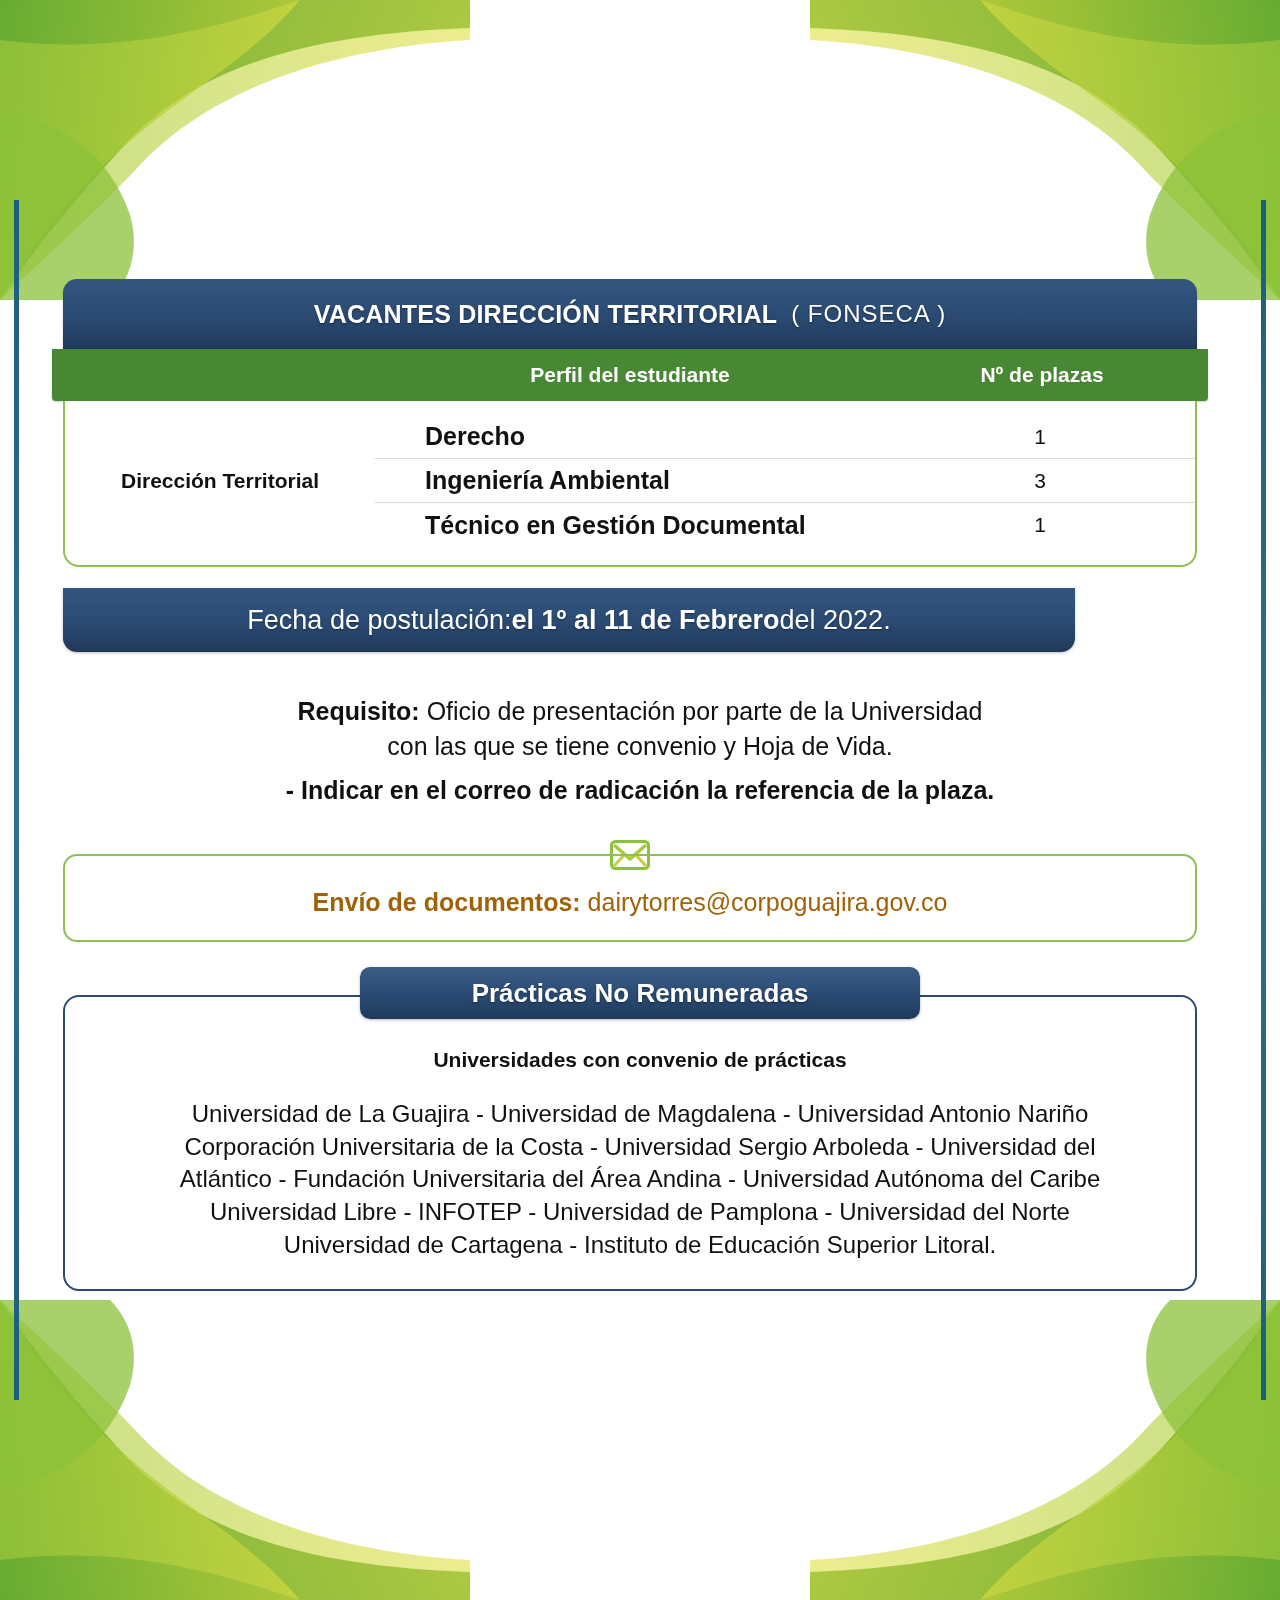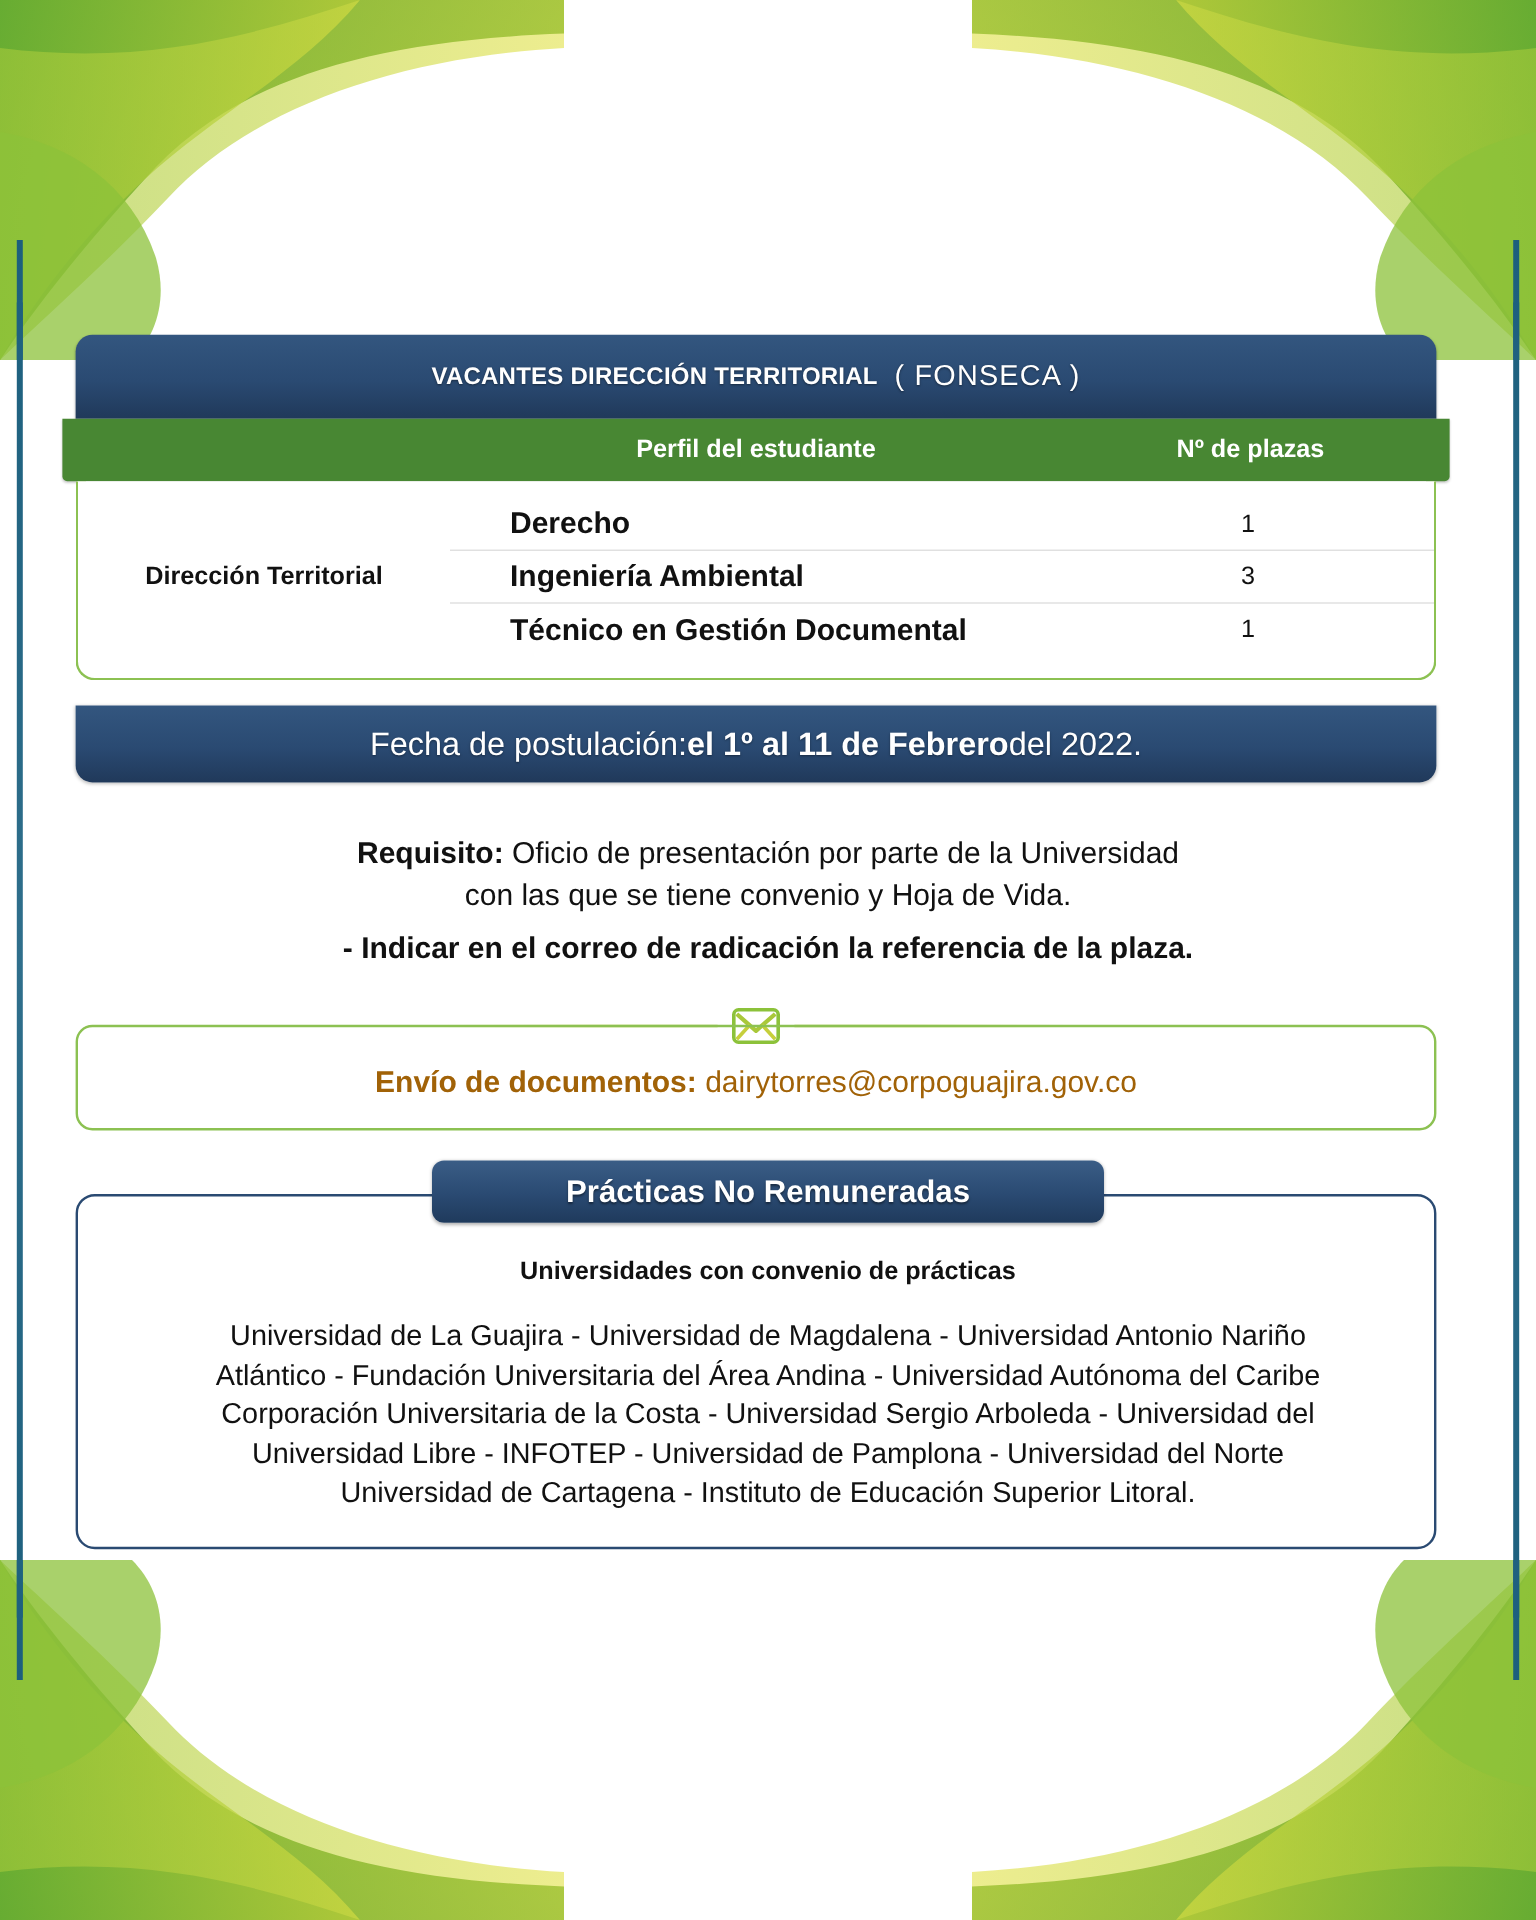--- a/index.html
+++ b/index.html
@@ -54,21 +54,21 @@
     border-radius: 14px 14px 0 0;
     height: 70px;
     display: flex;
     align-items: center;
     justify-content: center;
     color: #ffffff;
     letter-spacing: .2px;
     box-shadow: 0 1px 2px rgba(0,0,0,.25);
   }
   .table-title .t-main {
-    font-size: 20px;
+    font-size: 25px;
     font-weight: bold;
     text-shadow: 0 1px 2px rgba(0,0,0,.45);
   }
   .table-title .t-sub {
     font-size: 24px;
     font-weight: normal;
     margin-left: 14px;
     text-shadow: 0 1px 2px rgba(0,0,0,.45);
     letter-spacing: 1px;
   }
@@ -132,21 +132,21 @@
     text-align: center;
     font-size: 21px;
     color: #111111;
   }
 
   
   .date-banner {
     position: absolute;
     left: 63px;
     top: 588px;
-    width: 1134px;
+    width: 1012px;
     height: 64px;
     background: linear-gradient(180deg, #33567f 0%, #2a4a72 55%, #20395a 100%);
     border-radius: 0 0 14px 14px;
     display: flex;
     align-items: center;
     justify-content: center;
     color: #ffffff;
     font-size: 27px;
     text-shadow: 0 1px 2px rgba(0,0,0,.4);
     box-shadow: 0 1px 3px rgba(0,0,0,.25);
@@ -375,19 +375,19 @@
       <span class="lbl">Envío de documentos:</span><span> dairytorres@corpoguajira.gov.co</span>
     </div>
   </div>
 
   <div class="practicas-box"></div>
   <div class="practicas-badge">Prácticas No Remuneradas</div>
   <div class="uni-title">Universidades con convenio de prácticas</div>
 
   <div class="uni-list">
     <span>Universidad de La Guajira - Universidad de Magdalena - Universidad Antonio Nariño</span>
+    <span>Corporación Universitaria de la Costa - Universidad Sergio Arboleda - Universidad del</span>
     <span>Atlántico - Fundación Universitaria del Área Andina - Universidad Autónoma del Caribe</span>
-    <span>Corporación Universitaria de la Costa - Universidad Sergio Arboleda - Universidad del</span>
     <span>Universidad Libre - INFOTEP - Universidad de Pamplona - Universidad del Norte</span>
     <span>Universidad de Cartagena - Instituto de Educación Superior Litoral.</span>
   </div>
 
 </div>
 
 </body></html>

